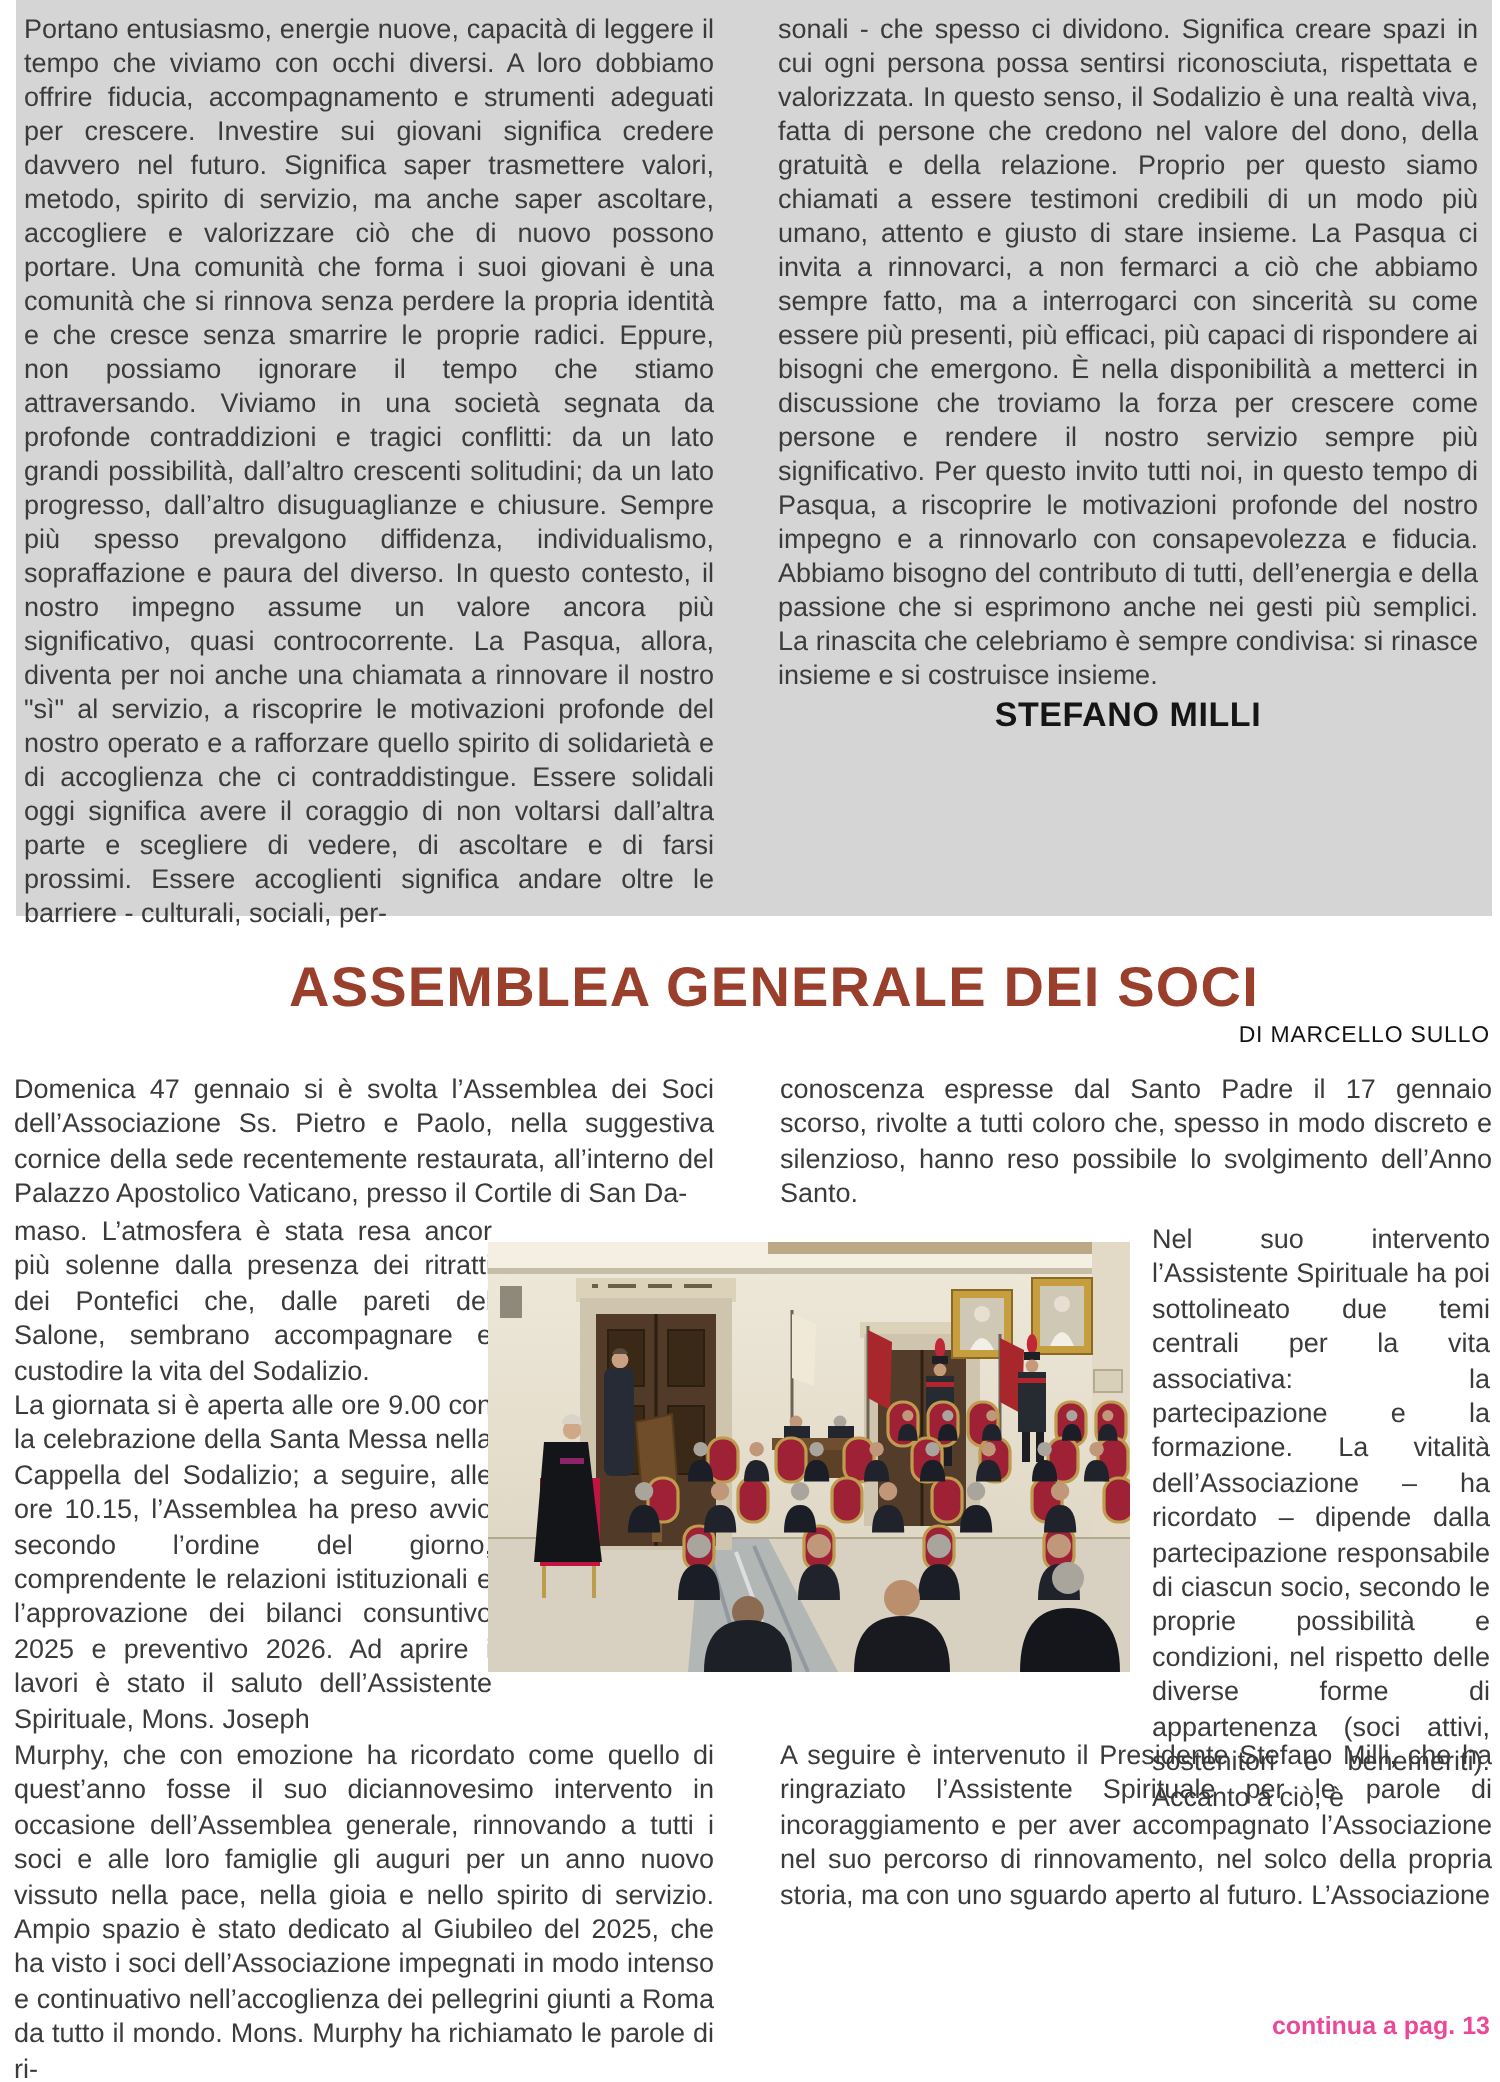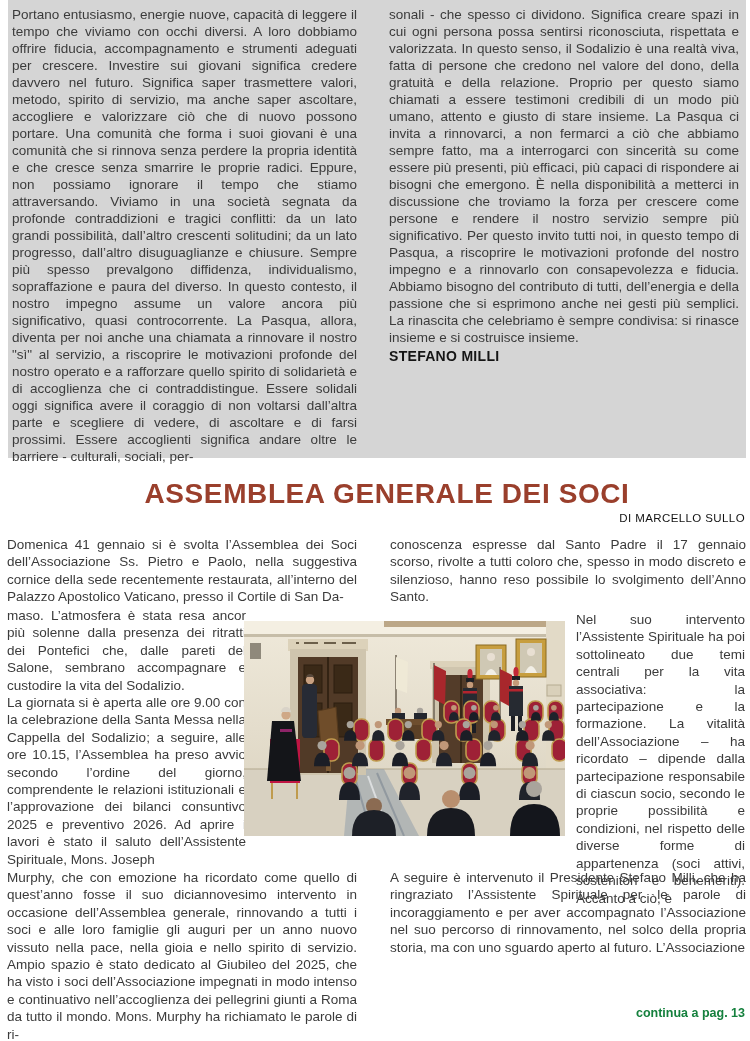--- a/index.html
+++ b/index.html
@@ -5,21 +5,21 @@
   *{box-sizing:border-box;margin:0;padding:0}
   html,body{width:750px;height:1041px}
   body{background:#ffffff;font-family:"Liberation Sans","DejaVu Sans",sans-serif;color:#3b3b3b;position:relative;overflow:hidden}
   .abs{position:absolute}
   p{text-align:justify;margin:0}
   .ed p{font-size:13.5px;line-height:17px}
   .art p{font-size:13.5px;line-height:17.4px}
   .editorial-box{left:8px;top:0;width:738px;height:458px;background:#d5d5d5}
   .ed-left{left:4px;top:6px;width:345px}
   .ed-right{left:381px;top:6px;width:350px}
-  .signature{text-align:left;font-weight:bold;font-size:14px;color:#151515;letter-spacing:.3px;margin-top:2px}
+  .signature{text-align:center;font-weight:bold;font-size:17px;color:#151515;letter-spacing:.3px;margin-top:2px}
   .headline{left:0;top:478px;width:750px;text-align:center;font-size:28px;font-weight:bold;color:#9a3f2c;letter-spacing:.6px}
   .byline{left:389px;top:512px;width:356px;text-align:right;font-size:11.5px;font-weight:normal;color:#131313;letter-spacing:.4px}
   .blockA{left:7px;top:536px;width:350px}
   .blockB{left:7px;top:607px;width:239px}
   .blockC{left:7px;top:869px;width:350px}
   .blockD{left:390px;top:536px;width:356px}
   .blockE{left:576px;top:611px;width:169px}
   .blockF{left:390px;top:869px;width:356px}
   .continua{left:390px;top:1006px;width:355px;text-align:right;font-size:12.5px;font-weight:bold;color:#c5362b}
   .photo{left:244px;top:621px;width:321px;height:216px;line-height:0}
@@ -36,41 +36,41 @@
         <p>sonali - che spesso ci dividono. Significa creare spazi in cui ogni persona possa sentirsi riconosciuta, rispettata e valorizzata. In questo senso, il Sodalizio è una realtà viva, fatta di persone che credono nel valore del dono, della gratuità e della relazione. Proprio per questo siamo chiamati a essere testimoni credibili di un modo più umano, attento e giusto di stare insieme. La Pasqua ci invita a rinnovarci, a non fermarci a ciò che abbiamo sempre fatto, ma a interrogarci con sincerità su come essere più presenti, più efficaci, più capaci di rispondere ai bisogni che emergono. È nella disponibilità a metterci in discussione che troviamo la forza per crescere come persone e rendere il nostro servizio sempre più significativo. Per questo invito tutti noi, in questo tempo di Pasqua, a riscoprire le motivazioni profonde del nostro impegno e a rinnovarlo con consapevolezza e fiducia. Abbiamo bisogno del contributo di tutti, dell’energia e della passione che si esprimono anche nei gesti più semplici. La rinascita che celebriamo è sempre condivisa: si rinasce insieme e si costruisce insieme.</p>
       </div>
     <div class="signature">STEFANO MILLI</div>
   </div>
 </section>
 
 <h1 class="abs headline" style="color: rgb(154, 63, 44); padding-left: 24px;">ASSEMBLEA GENERALE DEI SOCI</h1>
 <div class="abs byline">DI MARCELLO SULLO</div>
 
 <div class="abs art blockA">
-    <p>Domenica 41 gennaio si è svolta l’Assemblea dei Soci dell’Associazione Ss. Pietro e Paolo, nella suggestiva cornice della sede recentemente restaurata, all’interno del Palazzo Apostolico Vaticano, presso il Cortile di San Da-</p>
+    <p>Domenica 47 gennaio si è svolta l’Assemblea dei Soci dell’Associazione Ss. Pietro e Paolo, nella suggestiva cornice della sede recentemente restaurata, all’interno del Palazzo Apostolico Vaticano, presso il Cortile di San Da-</p>
   </div>
 <div class="abs art blockB">
     <p>maso. L’atmosfera è stata resa ancor più solenne dalla presenza dei ritratti dei Pontefici che, dalle pareti del Salone, sembrano accompagnare e custodire la vita del Sodalizio.</p>
     <p>La giornata si è aperta alle ore 9.00 con la celebrazione della Santa Messa nella Cappella del Sodalizio; a seguire, alle ore 10.15, l’Assemblea ha preso avvio secondo l’ordine del giorno, comprendente le relazioni istituzionali e l’approvazione dei bilanci consuntivo 2025 e preventivo 2026. Ad aprire i lavori è stato il saluto dell’Assistente Spirituale, Mons. Joseph</p>
   </div>
 <div class="abs art blockC">
     <p>Murphy, che con emozione ha ricordato come quello di quest’anno fosse il suo diciannovesimo intervento in occasione dell’Assemblea generale, rinnovando a tutti i soci e alle loro famiglie gli auguri per un anno nuovo vissuto nella pace, nella gioia e nello spirito di servizio. Ampio spazio è stato dedicato al Giubileo del 2025, che ha visto i soci dell’Associazione impegnati in modo intenso e continuativo nell’accoglienza dei pellegrini giunti a Roma da tutto il mondo. Mons. Murphy ha richiamato le parole di ri-</p>
   </div>
 
 <div class="abs art blockD">
     <p>conoscenza espresse dal Santo Padre il 17 gennaio scorso, rivolte a tutti coloro che, spesso in modo discreto e silenzioso, hanno reso possibile lo svolgimento dell’Anno Santo.</p>
   </div>
 <div class="abs art blockE">
     <p>Nel suo intervento l’Assistente Spirituale ha poi sottolineato due temi centrali per la vita associativa: la partecipazione e la formazione. La vitalità dell’Associazione – ha ricordato – dipende dalla partecipazione responsabile di ciascun socio, secondo le proprie possibilità e condizioni, nel rispetto delle diverse forme di appartenenza (soci attivi, sostenitori e benemeriti). Accanto a ciò, è</p>
   </div>
 <div class="abs art blockF">
     <p>A seguire è intervenuto il Presidente Stefano Milli, che ha ringraziato l’Assistente Spirituale per le parole di incoraggiamento e per aver accompagnato l’Associazione nel suo percorso di rinnovamento, nel solco della propria storia, ma con uno sguardo aperto al futuro. L’Associazione</p>
   </div>
 
-<div class="abs continua" style="color: #15803d;">continua a pag. 13</div>
+<div class="abs continua" style="color: #ec4899;">continua a pag. 13</div>
 
 <figure class="abs photo">
   <svg viewBox="0 0 321 215" width="321" height="215" role="img">
     <defs>
       <linearGradient id="wall" x1="0" y1="0" x2="0" y2="1">
         <stop offset="0" stop-color="#efe9da"></stop>
         <stop offset="1" stop-color="#d9d1be"></stop>
       </linearGradient>
       <g id="chair">
         <rect width="15" height="22" rx="7" fill="#9e2136" stroke="#bf9b4e" stroke-width="1.6"></rect>

